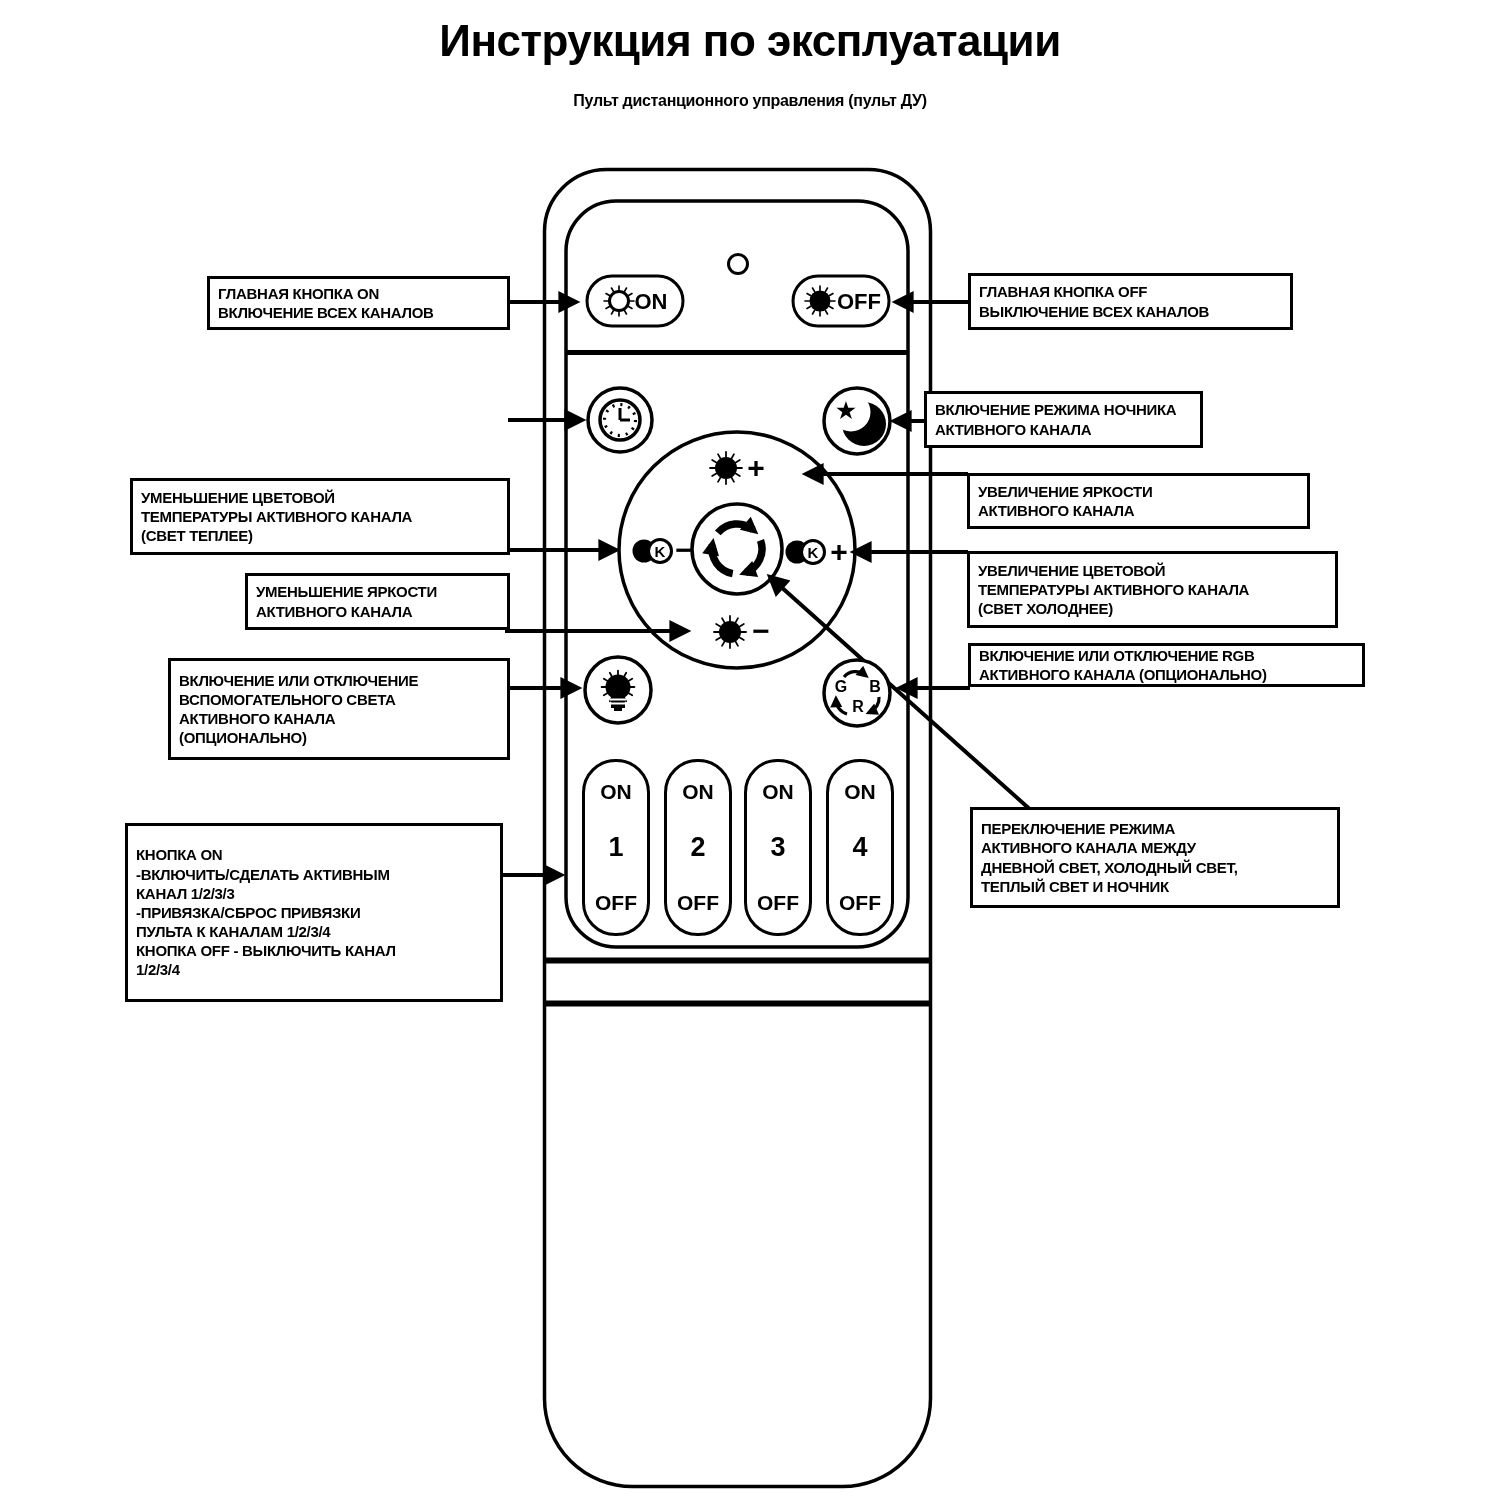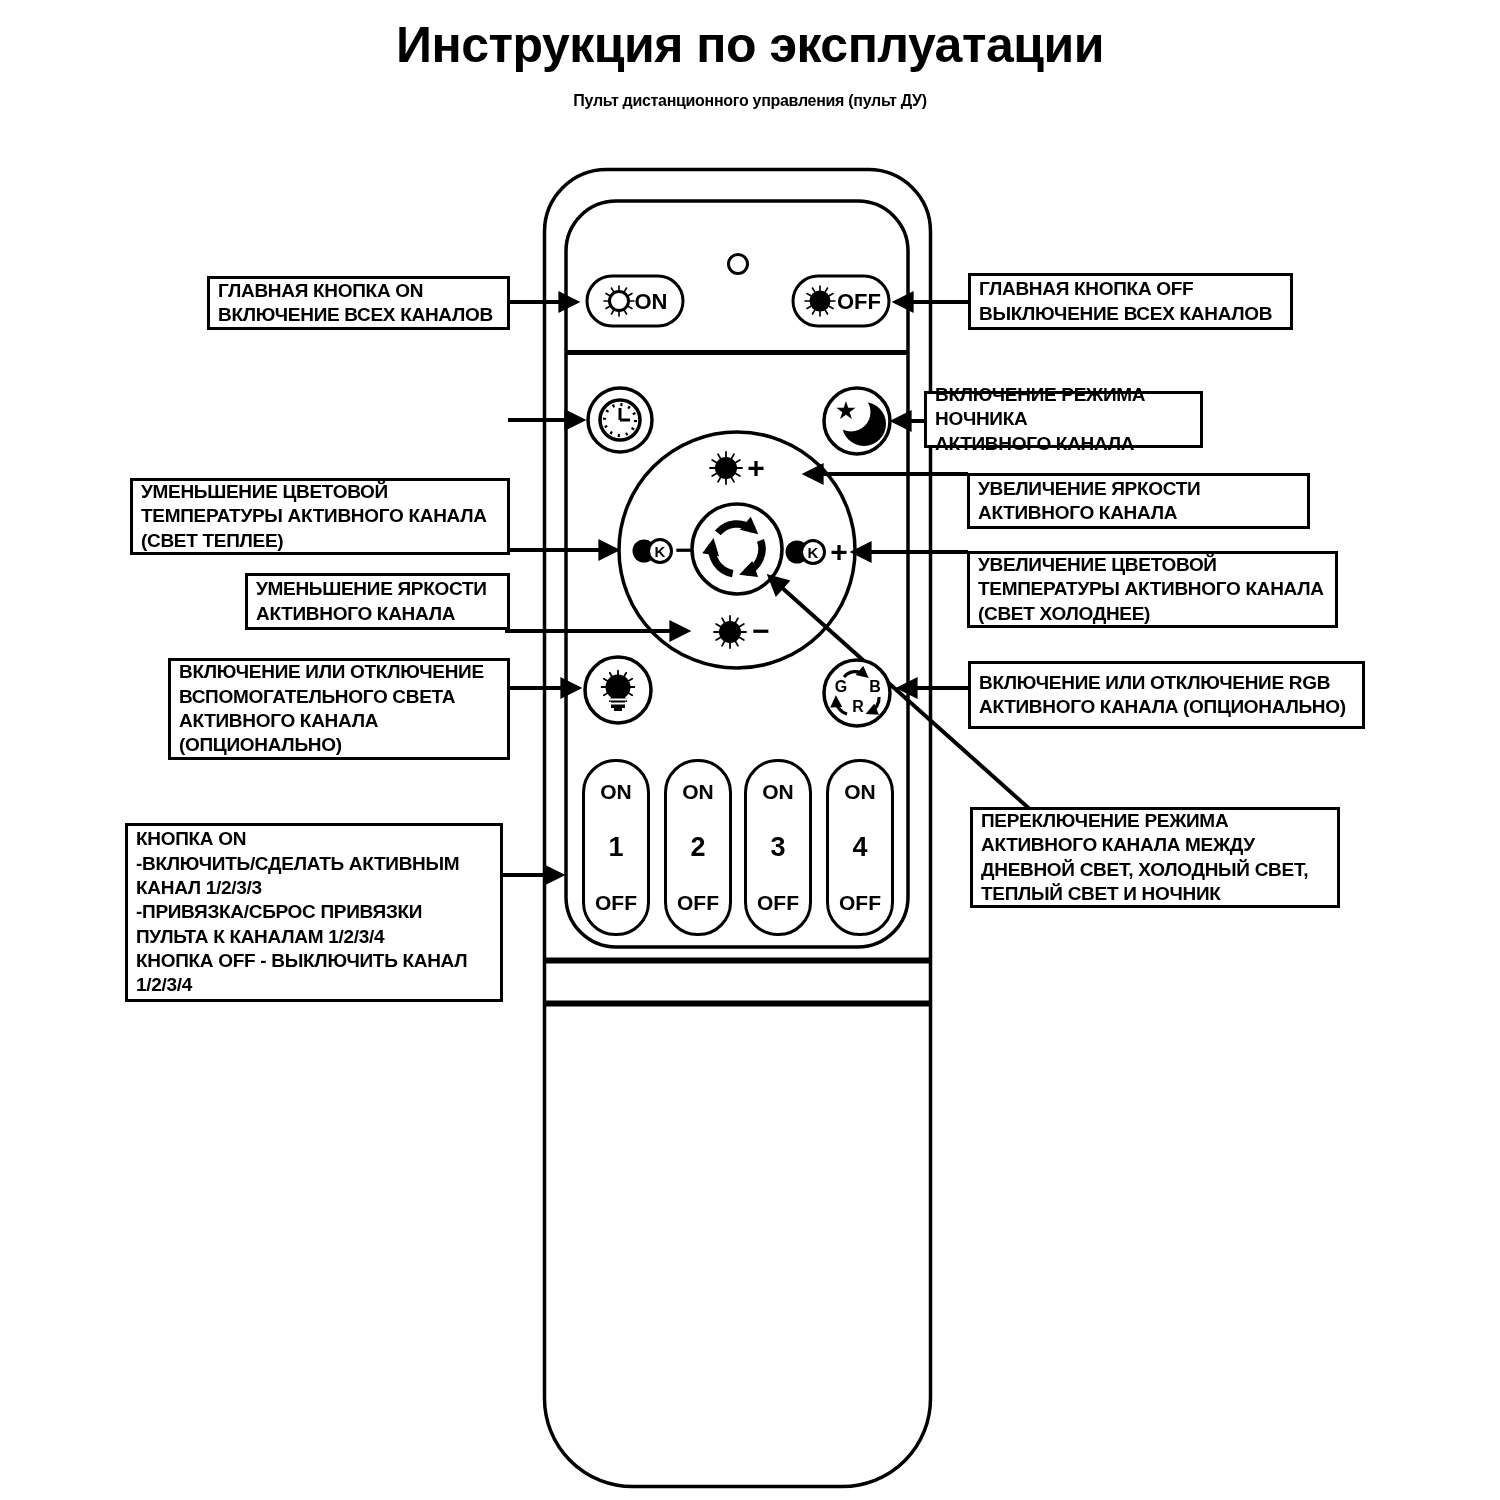--- a/index.html
+++ b/index.html
@@ -1,24 +1,24 @@
 <!DOCTYPE html>
 <html><head>
 <meta charset="utf-8">
 <style>
   html,body{margin:0;padding:0;background:#fff;}
   .page{position:relative;width:1500px;height:1500px;background:#fff;overflow:hidden;
         font-family:"Liberation Sans","DejaVu Sans",sans-serif;color:#000;}
   .title{position:absolute;left:0;top:16px;width:1500px;text-align:center;
-         font-size:50px;font-weight:bold;letter-spacing:-0.5px;}
+         font-size:44px;font-weight:bold;letter-spacing:-0.5px;}
   .subtitle{position:absolute;left:0;top:92px;width:1500px;text-align:center;
             font-size:16px;font-weight:bold;letter-spacing:-0.3px;}
   .callout{position:absolute;box-sizing:border-box;border:3px solid #000;background:#fff;
            display:flex;align-items:center;padding:8px 8px;
-           font-size:19px;font-weight:bold;line-height:1.28;letter-spacing:-0.3px;
+           font-size:15px;font-weight:bold;line-height:1.28;letter-spacing:-0.3px;
            white-space:pre-line;z-index:3;}
   svg.draw{position:absolute;left:0;top:0;z-index:1;}
   svg.draw text{font-family:"Liberation Sans","DejaVu Sans",sans-serif;font-weight:bold;
                 fill:#000;text-anchor:middle;}
 </style>
 </head>
 <body>
 
 <div class="page">
 
@@ -230,20 +230,20 @@
 
   <div class="callout" style="left:968px;top:273px;width:325px;height:57px">ГЛАВНАЯ КНОПКА OFF
 ВЫКЛЮЧЕНИЕ ВСЕХ КАНАЛОВ</div>
   <div class="callout" style="left:924px;top:391px;width:279px;height:57px">ВКЛЮЧЕНИЕ РЕЖИМА НОЧНИКА
 АКТИВНОГО КАНАЛА</div>
   <div class="callout" style="left:967px;top:473px;width:343px;height:56px">УВЕЛИЧЕНИЕ ЯРКОСТИ
 АКТИВНОГО КАНАЛА</div>
   <div class="callout" style="left:967px;top:551px;width:371px;height:77px">УВЕЛИЧЕНИЕ ЦВЕТОВОЙ
 ТЕМПЕРАТУРЫ АКТИВНОГО КАНАЛА
 (СВЕТ ХОЛОДНЕЕ)</div>
-  <div class="callout" style="left:968px;top:661px;width:397px;height:68px">ВКЛЮЧЕНИЕ ИЛИ ОТКЛЮЧЕНИЕ RGB
+  <div class="callout" style="left:968px;top:643px;width:397px;height:44px">ВКЛЮЧЕНИЕ ИЛИ ОТКЛЮЧЕНИЕ RGB
 АКТИВНОГО КАНАЛА (ОПЦИОНАЛЬНО)</div>
   <div class="callout" style="left:970px;top:807px;width:370px;height:101px">ПЕРЕКЛЮЧЕНИЕ РЕЖИМА
 АКТИВНОГО КАНАЛА МЕЖДУ
 ДНЕВНОЙ СВЕТ, ХОЛОДНЫЙ СВЕТ,
 ТЕПЛЫЙ СВЕТ И НОЧНИК</div>
 
 </div>
 
 </body></html>

